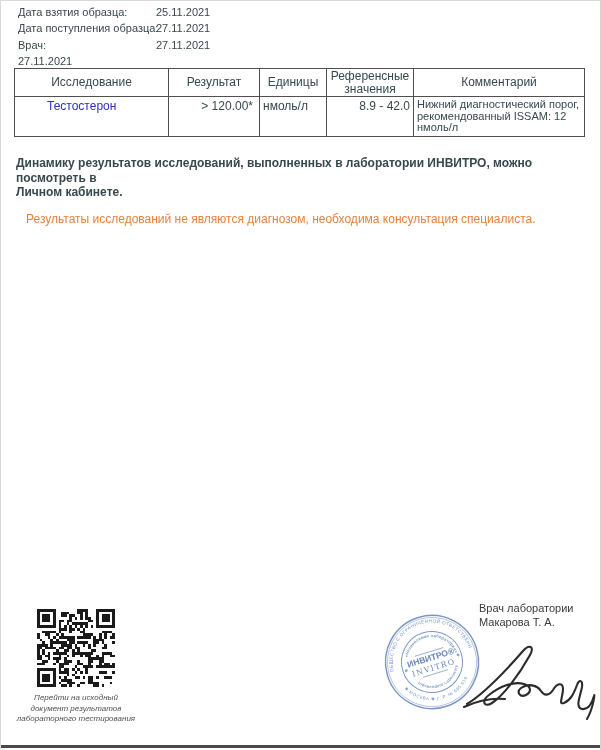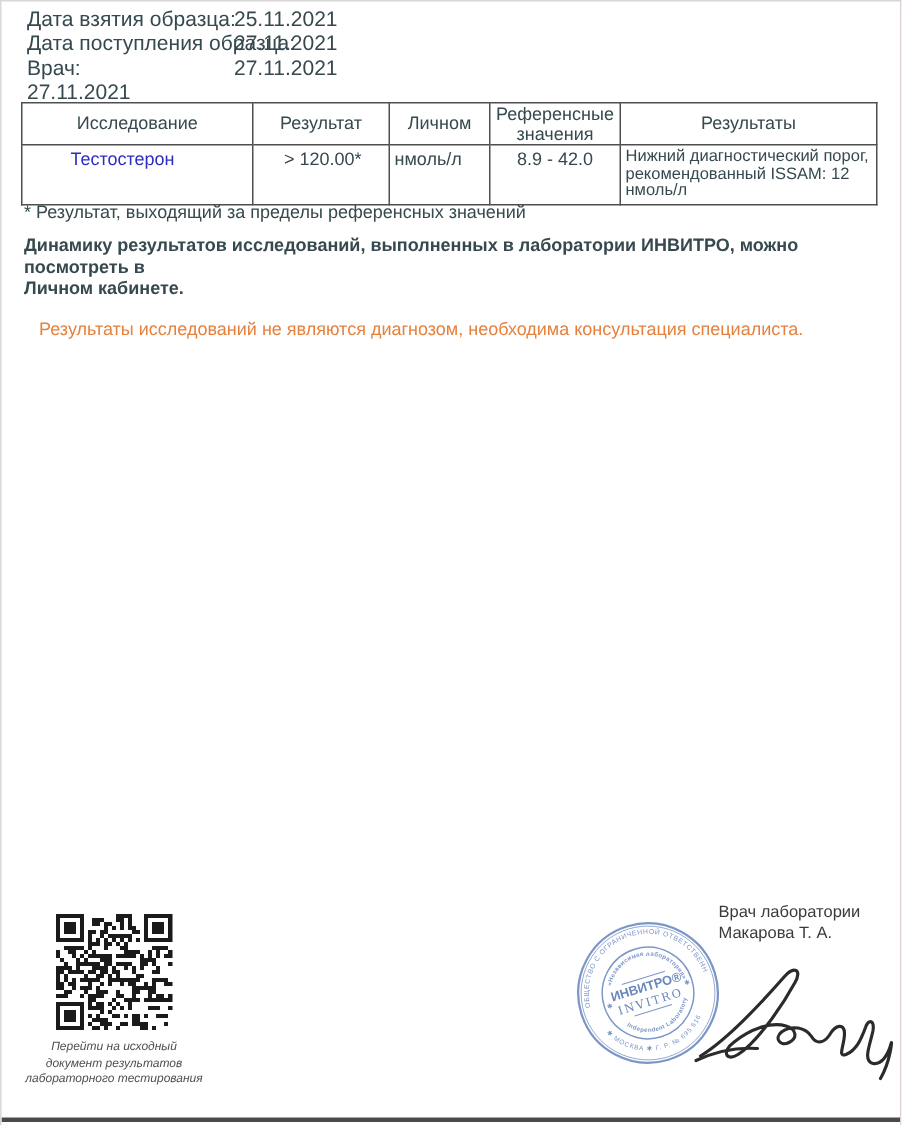--- a/index.html
+++ b/index.html
@@ -5,33 +5,33 @@
   html,body{margin:0;padding:0;background:#ffffff;}
   .page{
     position:relative;width:601px;height:750px;background:#fff;
     font-family:"Liberation Sans",sans-serif;color:#36494e;
     border-top:1px solid #d8d8d8;border-left:1px solid #d8d8d8;border-right:1px solid #decfcf;
     box-sizing:border-box;overflow:hidden;
   }
   .bottom-edge{position:absolute;left:0;top:744px;width:601px;height:3px;background:#4a4a4a;}
 
   
-  .dates{position:absolute;left:17px;top:3px;font-size:14px;line-height:16.4px;}
+  .dates{position:absolute;left:17px;top:3px;font-size:11px;line-height:16.4px;}
   .dates .row{display:flex;white-space:nowrap;}
   .dates .lbl{width:138px;flex:0 0 138px;}
 
   
   .lab-table{position:absolute;left:13px;top:67px;width:570px;border-collapse:collapse;
     table-layout:fixed;font-size:12px;color:#36494e;}
   .lab-table th,.lab-table td{border:1px solid #4f4f4f;}
   .lab-table th{font-weight:normal;text-align:center;padding:1px 2px;line-height:12.5px;height:24px;}
   .lab-table td{vertical-align:top;padding:2px 3px;}
   td.study{color:#2d2dc0;padding-left:32px;}
-  td.result{text-align:right;padding-right:18px;}
-  td.ref{text-align:center;}
+  td.result{text-align:right;padding-right:6px;}
+  td.ref{text-align:right;}
   td.comment{font-size:11px;line-height:11.6px;}
 
   
   .footnote{position:absolute;left:15px;top:133px;font-size:12px;}
   .dynamics{position:absolute;left:15px;top:155px;width:578px;font-size:12px;font-weight:bold;line-height:14.6px;}
   .attention{position:absolute;left:15px;top:183px;width:578px;font-size:12px;line-height:14.6px;}
   .warn{color:#e6813d;}
   .link{color:#2d2dc0;text-decoration:none;}
   .disclaimer{position:absolute;left:15px;top:211px;width:578px;font-size:12px;color:#e6813d;padding-left:10px;}
 
@@ -75,37 +75,36 @@
       <col style="width:154px">
         <col style="width:91px">
         <col style="width:67px">
       <col style="width:87px">
         <col style="width:171px">
     </colgroup>
     <thead>
       <tr>
         <th>Исследование</th>
         <th>Результат</th>
-        <th>Личном</th>
+        <th>Единицы</th>
         <th>Референсные значения</th>
-        <th>Результаты</th>
+        <th>Комментарий</th>
       </tr>
     </thead>
     <tbody>
       <tr>
         <td class="study">Тестостерон</td>
         <td class="result">&gt; 120.00*</td>
         <td class="units">нмоль/л</td>
         <td class="ref">8.9 - 42.0</td>
         <td class="comment">Нижний диагностический порог, рекомендованный ISSAM: 12 нмоль/л</td>
       </tr>
     </tbody>
   </table>
 
-  <div class="footnote">* Результат, выходящий за пределы референсных значений</div>
 
   <div class="dynamics">
     <span>Динамику результатов исследований, выполненных в лаборатории ИНВИТРО, можно посмотреть в</span><br>
     <span>Личном кабинете.</span>
   </div>
 
 
   <div class="disclaimer">Результаты исследований не являются диагнозом, необходима консультация специалиста.</div>
 
   <div class="qr-wrap">

